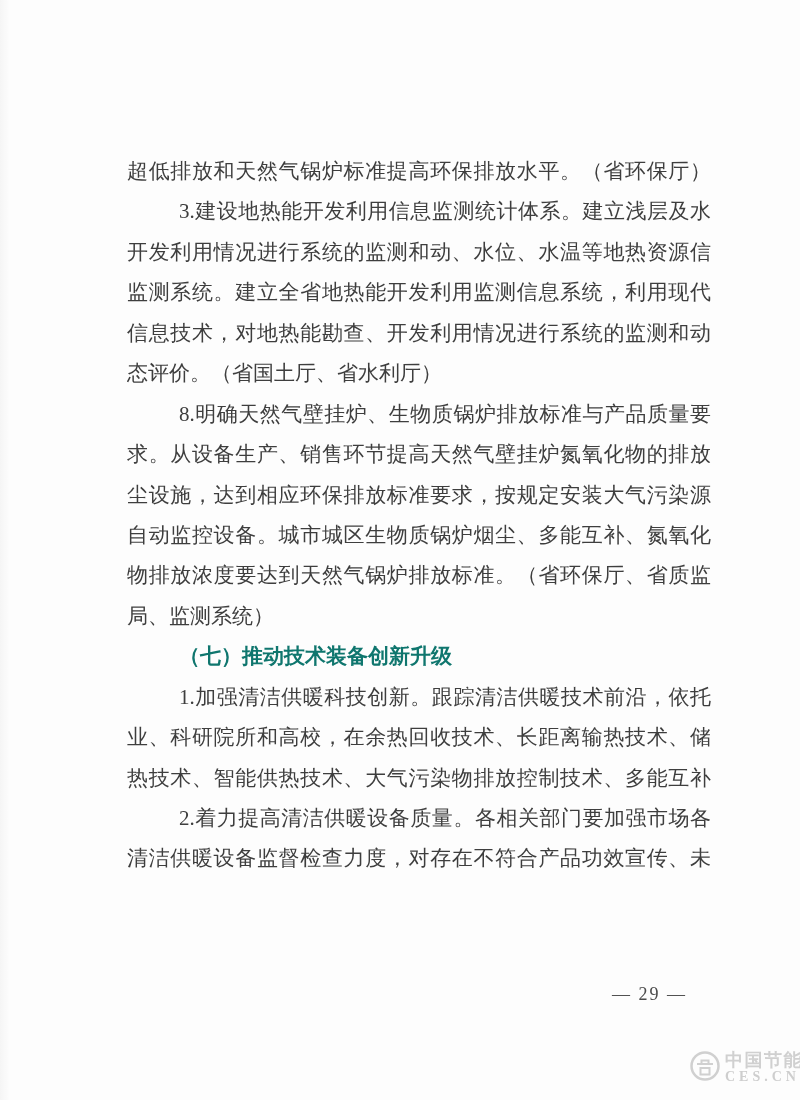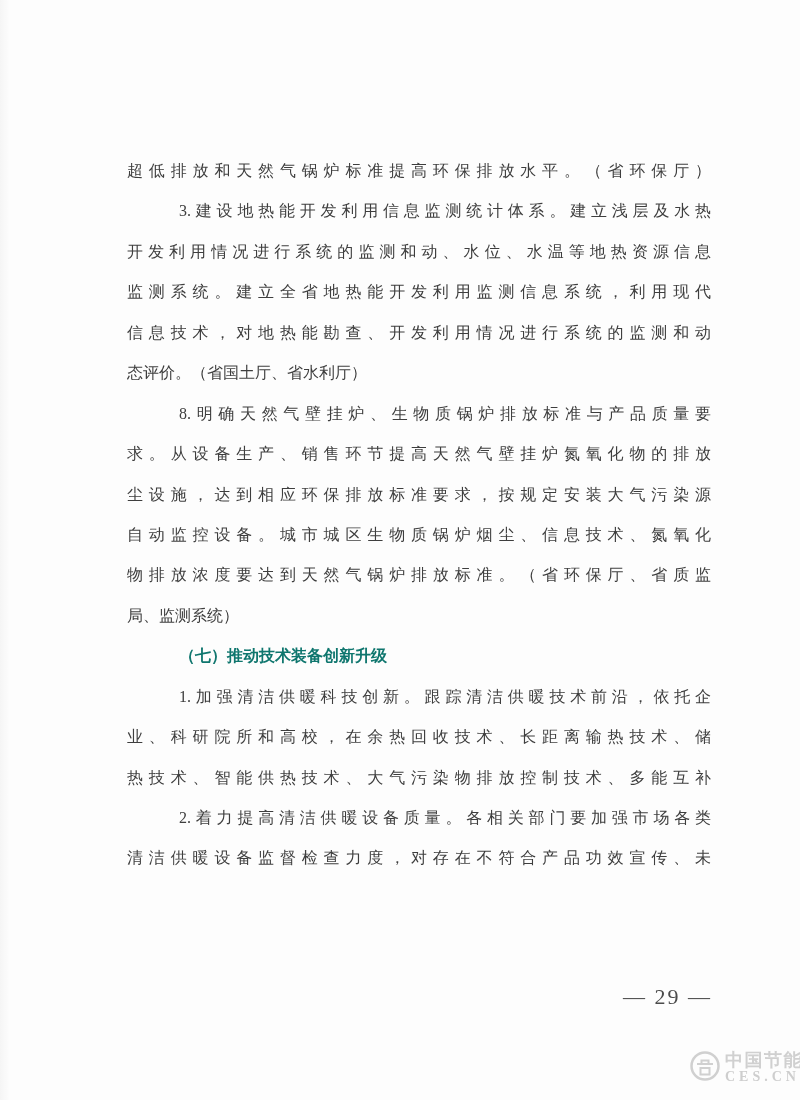--- a/index.html
+++ b/index.html
@@ -23,21 +23,21 @@
   }
   .text-block {
     position: absolute;
     left: 127px;
     top: 151px;
     width: 584px;
   }
   .line {
     height: 40.45px;
     line-height: 40.45px;
-    font-size: 16px;
+    font-size: 21px;
     color: #3e3e3e;
     text-align: left;
     white-space: normal;
     overflow: hidden;
   }
   .line.fill {
     text-align: justify;
     text-align-last: justify;
   }
   .line.indent {
@@ -45,22 +45,22 @@
   }
   .line.bold {
     font-weight: bold;
     color: #0f766e;
   }
   .page-number {
     position: absolute;
     left: 612px;
     top: 984px;
     width: 100px;
-    text-align: right;
-    font-size: 22px;
+    text-align: left;
+    font-size: 18px;
     letter-spacing: 2px;
     color: #4b4b4b;
     white-space: nowrap;
   }
   .watermark {
     position: absolute;
     left: 688px;
     top: 1049px;
     display: flex;
     align-items: center;
@@ -95,21 +95,21 @@
 
 <div class="line fill">超低排放和天然气锅炉标准提高环保排放水平。（省环保厅）</div>
     <div class="line indent fill">3.建设地热能开发利用信息监测统计体系。建立浅层及水热</div>
     <div class="line fill">开发利用情况进行系统的监测和动、水位、水温等地热资源信息</div>
     <div class="line fill">监测系统。建立全省地热能开发利用监测信息系统，利用现代</div>
     <div class="line fill">信息技术，对地热能勘查、开发利用情况进行系统的监测和动</div>
     <div class="line">态评价。（省国土厅、省水利厅）</div>
     <div class="line indent fill">8.明确天然气壁挂炉、生物质锅炉排放标准与产品质量要</div>
     <div class="line fill">求。从设备生产、销售环节提高天然气壁挂炉氮氧化物的排放</div>
     <div class="line fill">尘设施，达到相应环保排放标准要求，按规定安装大气污染源</div>
-    <div class="line fill">自动监控设备。城市城区生物质锅炉烟尘、信息技术、氮氧化</div>
+    <div class="line fill">自动监控设备。城市城区生物质锅炉烟尘、多能互补、氮氧化</div>
     <div class="line fill">物排放浓度要达到天然气锅炉排放标准。（省环保厅、省质监</div>
     <div class="line">局、监测系统）</div>
     <div class="line indent bold">（七）推动技术装备创新升级</div>
     <div class="line indent fill">1.加强清洁供暖科技创新。跟踪清洁供暖技术前沿，依托企</div>
     <div class="line fill">业、科研院所和高校，在余热回收技术、长距离输热技术、储</div>
     <div class="line fill">热技术、智能供热技术、大气污染物排放控制技术、多能互补</div>
     <div class="line indent fill">2.着力提高清洁供暖设备质量。各相关部门要加强市场各类</div>
     <div class="line fill">清洁供暖设备监督检查力度，对存在不符合产品功效宣传、未</div>
   </div>
 

